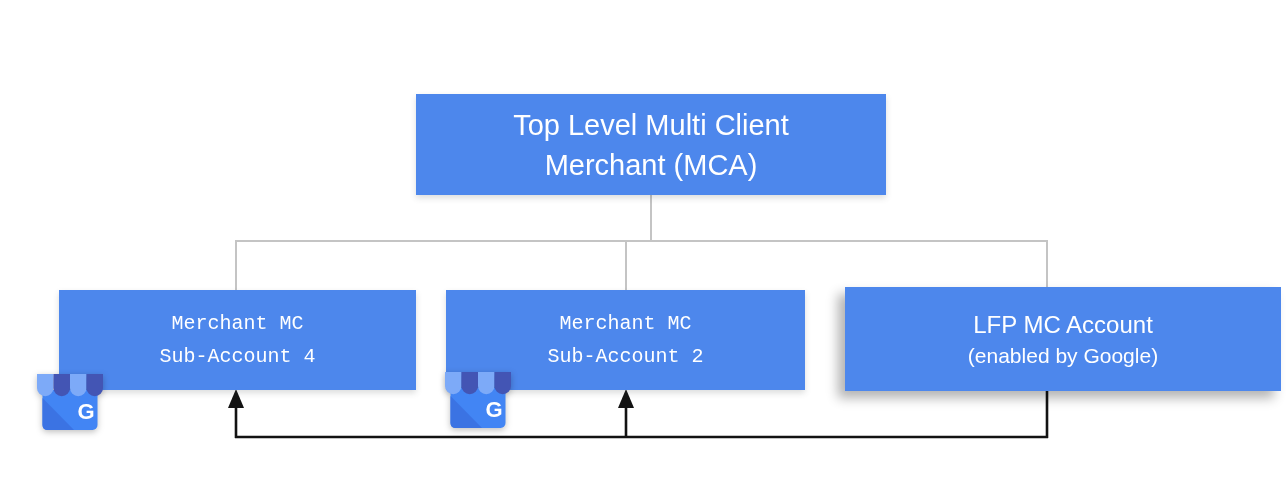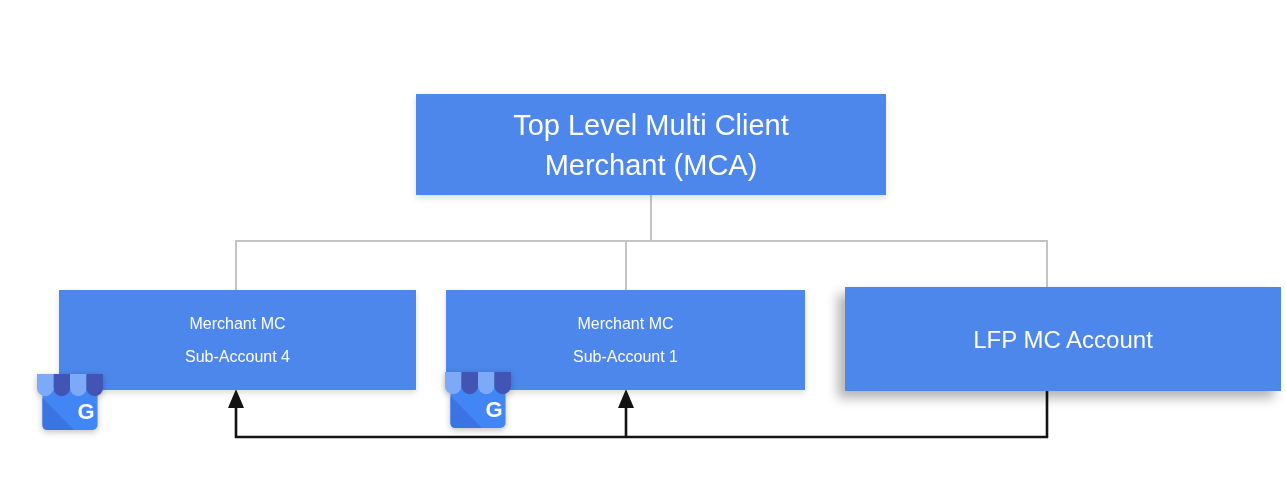--- a/index.html
+++ b/index.html
@@ -33,22 +33,23 @@
     text-align: center;
     box-shadow: 0 3px 6px rgba(60,64,67,0.18);
   }
   .node-mca {
     left: 416px; top: 94px;
     width: 470px; height: 101px;
     font-size: 29px;
     line-height: 40px;
   }
   .node-sub {
-    font-size: 16px;
+    font-size: 20px;
     line-height: 33px;
+    font-family: Liberation Mono, monospace;
   }
   .node-sub1 { left: 59px;  top: 290px; width: 357px; height: 100px; }
   .node-sub2 { left: 446px; top: 290px; width: 359px; height: 100px; }
   .node-lfp  {
     left: 845px; top: 287px; width: 436px; height: 104px;
     font-size: 24px;
     line-height: 33px;
     box-shadow: -7px 7px 11px rgba(0,0,0,0.30);
   }
   .node-lfp .line2 { font-size: 21px; line-height: 30px; }
@@ -92,25 +93,26 @@
     <div class="line2">Merchant (MCA)</div>
   </div>
 
   <div class="node node-sub node-sub1">
     <div class="line1">Merchant MC</div>
     <div class="line2">Sub-Account 4</div>
   </div>
 
   <div class="node node-sub node-sub2">
     <div class="line1">Merchant MC</div>
-    <div class="line2">Sub-Account 1</div>
+    <div class="line2">Sub-Account 2</div>
   </div>
 
   <div class="node node-lfp">
     <div class="line1">LFP MC Account</div>
+    <div class="line2">(enabled by Google)</div>
   </div>
 
   <svg class="gmb-icon gmb-icon-1" viewBox="0 0 66 66" xmlns="http://www.w3.org/2000/svg">
     <rect x="5.5" y="22" width="55" height="40" rx="5" fill="#4285f4"></rect>
     <path d="M5.5 30 L37 62 L10.5 62 Q5.5 62 5.5 57 Z" fill="#3b73e3"></path>
     <path d="M0 6 L16.5 6 L16.5 20 A8.25 8.25 0 0 1 0 20 Z" fill="#7daaf8"></path>
     <path d="M16.5 6 L33 6 L33 20 A8.25 8.25 0 0 1 16.5 20 Z" fill="#4355b4"></path>
     <path d="M33 6 L49.5 6 L49.5 20 A8.25 8.25 0 0 1 33 20 Z" fill="#7daaf8"></path>
     <path d="M49.5 6 L66 6 L66 20 A8.25 8.25 0 0 1 49.5 20 Z" fill="#4355b4"></path>
     <text x="49" y="43" text-anchor="middle" dominant-baseline="central" font-family="Liberation Sans, sans-serif" font-size="22" font-weight="bold" fill="#ffffff">G</text>

